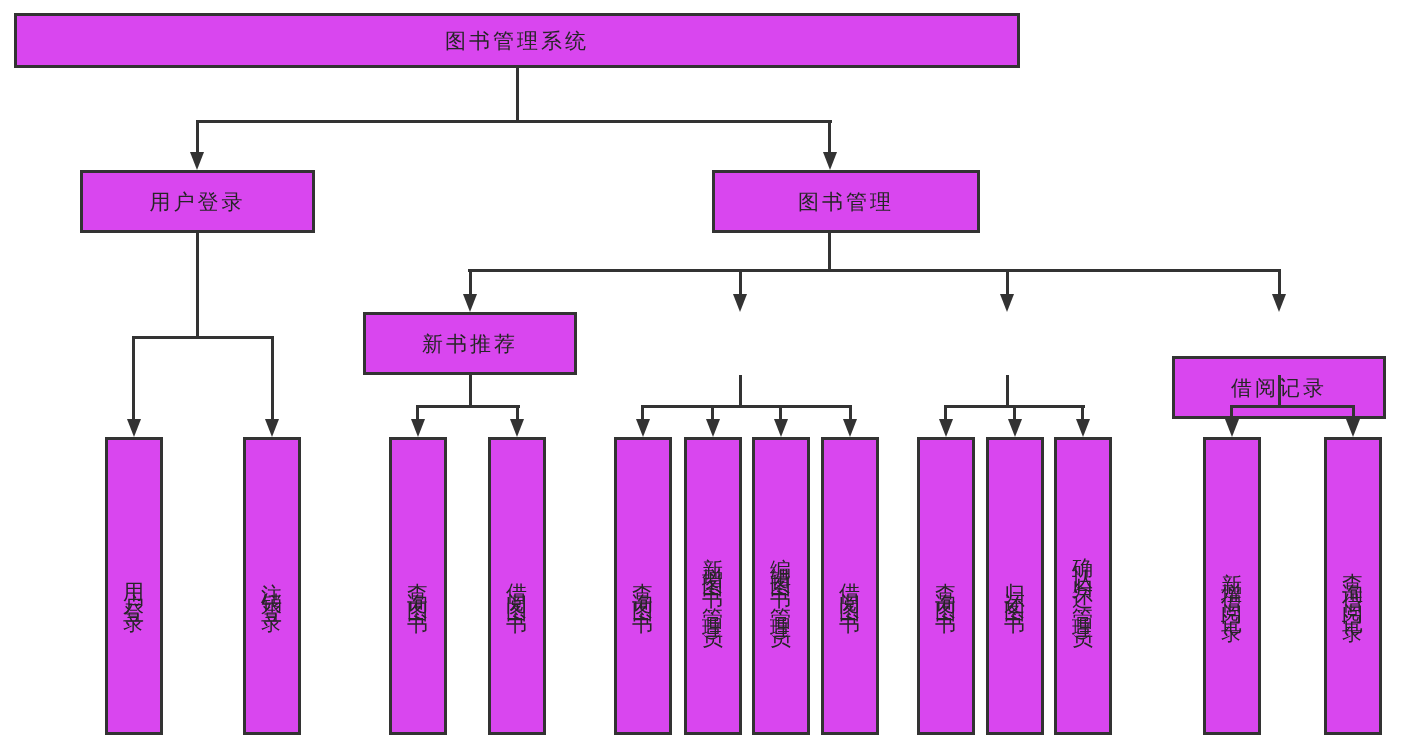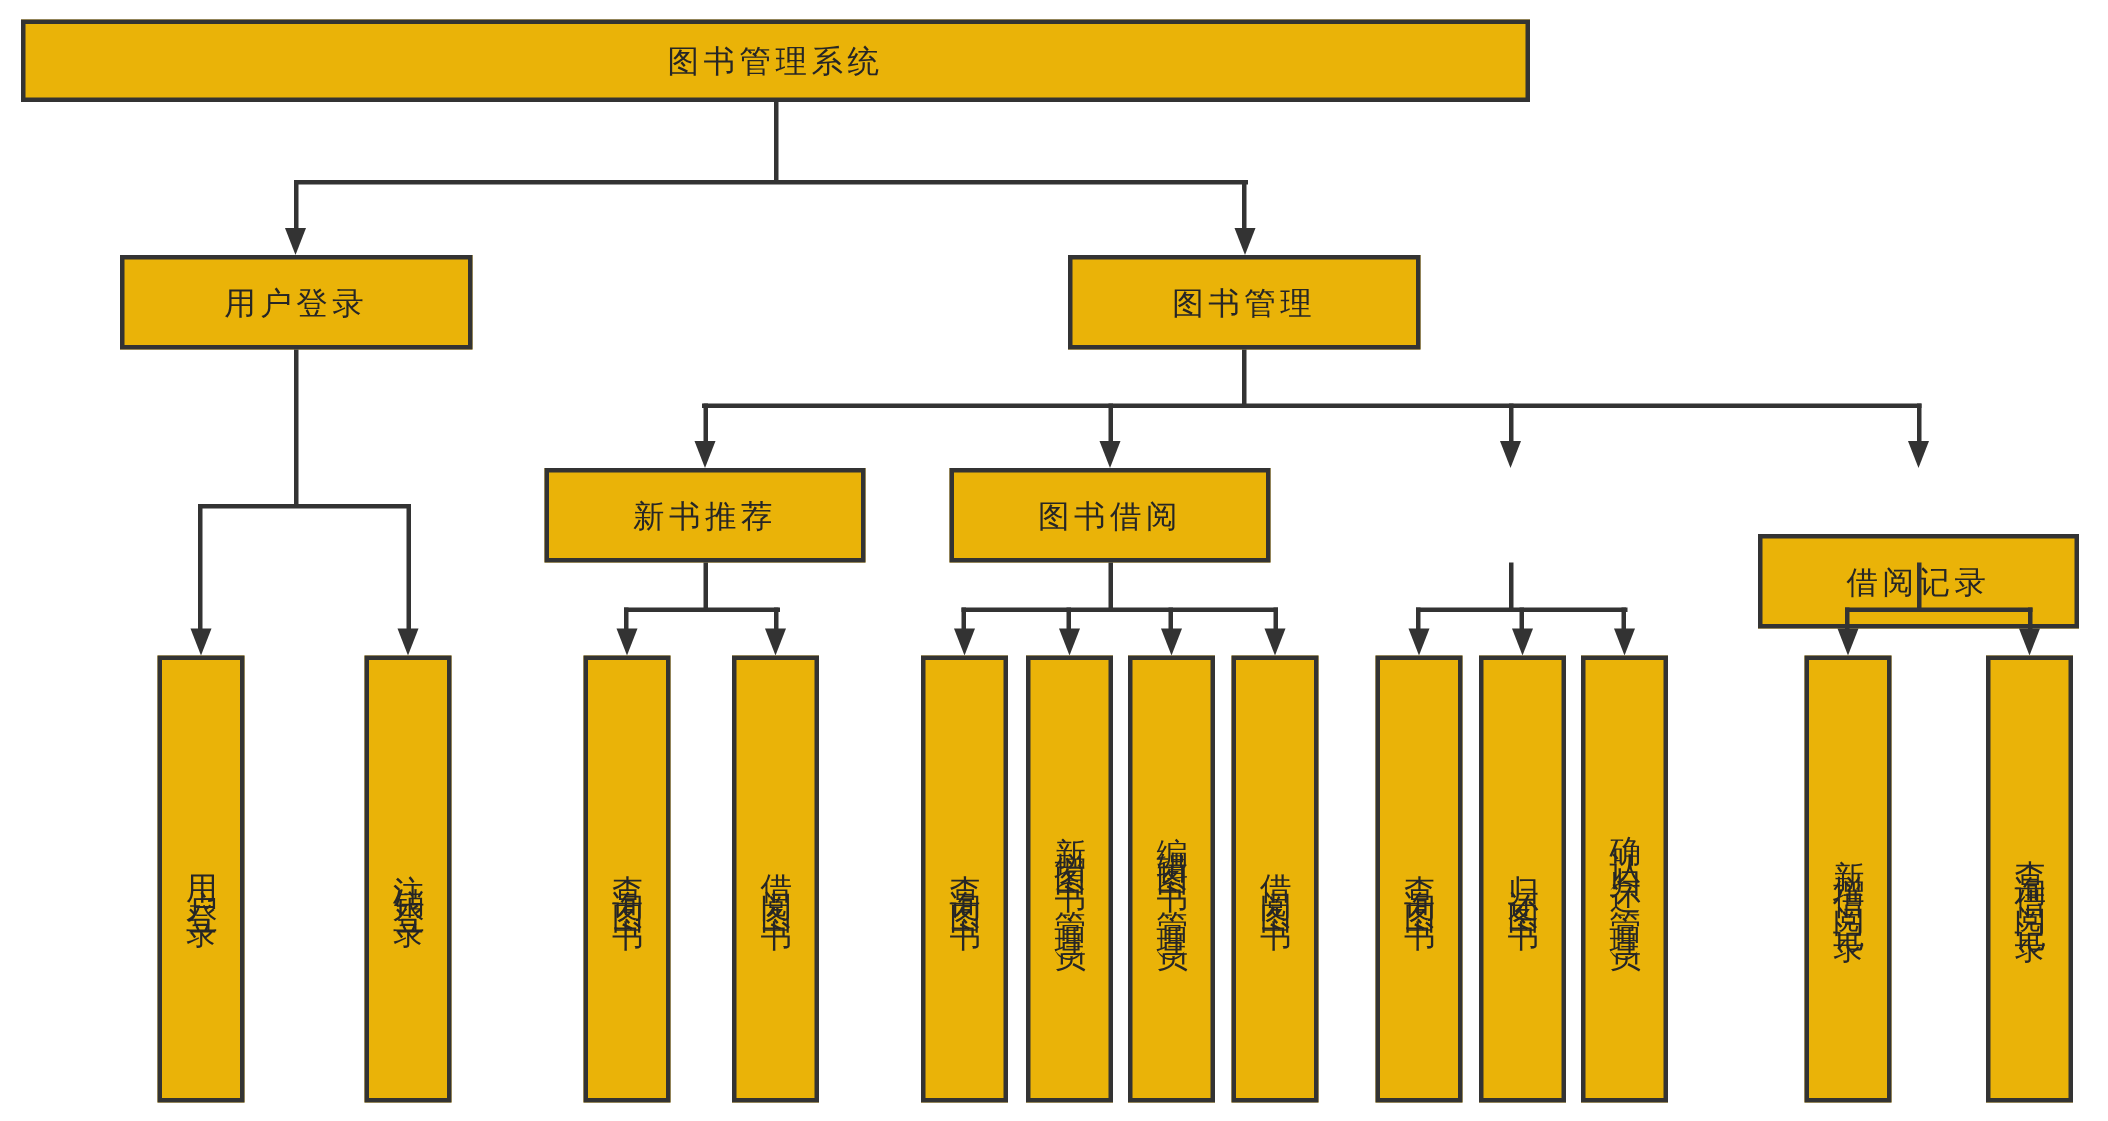--- a/index.html
+++ b/index.html
@@ -2,21 +2,21 @@
 <html><head>
 <meta charset="utf-8">
 <style>
   html,body{margin:0;padding:0;background:#ffffff;}
   .stage{
     position:relative;width:1405px;height:747px;background:#ffffff;overflow:hidden;
     font-family:"Liberation Sans","DejaVu Sans",sans-serif;color:#262626;
   }
   
   .box{
-    position:absolute;box-sizing:border-box;background:#eab308;border:3px solid #333333;
+    position:absolute;box-sizing:border-box;background:#d946ef;border:3px solid #333333;
     display:flex;align-items:center;justify-content:center;
   }
   .hlabel{font-size:21px;letter-spacing:3px;color:#262626;white-space:nowrap;}
   .vbox{width:58px;height:298px;top:437px;}
   .vlabel{
     writing-mode:vertical-rl;text-orientation:mixed;
     font-size:21px;letter-spacing:10px;line-height:1;color:#262626;
   }
   
   .vl,.hl{position:absolute;background:#333333;}
@@ -44,21 +44,21 @@
   <div class="vl" style="left:516px;top:68px;height:53px;"></div>
   <div class="hl" style="left:196px;top:120px;width:636px;"></div>
   <div class="vl" style="left:196px;top:120px;height:33px;"></div>
   <div class="ah" style="left:190px;top:152px;"></div>
   <div class="vl" style="left:828px;top:120px;height:33px;"></div>
   <div class="ah" style="left:823px;top:152px;"></div>
 
   <div class="box" style="left:80px;top:170px;width:235px;height:63px;">
     <span class="hlabel">用户登录</span>
   </div>
-  <div class="box" style="left:712px;top:170px;width:235px;height:63px;text-align:right;">
+  <div class="box" style="left:712px;top:170px;width:268px;height:63px;text-align:right;">
     <span class="hlabel">图书管理</span>
   </div>
 
   <div class="vl" style="left:196px;top:233px;height:105px;"></div>
   <div class="hl" style="left:132px;top:336px;width:142px;"></div>
   <div class="vl" style="left:132px;top:336px;height:85px;"></div>
   <div class="ah" style="left:127px;top:419px;"></div>
   <div class="vl" style="left:271px;top:336px;height:85px;"></div>
   <div class="ah" style="left:265px;top:419px;"></div>
 
@@ -68,23 +68,20 @@
   <div class="ah" style="left:463px;top:294px;"></div>
   <div class="vl" style="left:739px;top:269px;height:27px;"></div>
   <div class="ah" style="left:733px;top:294px;"></div>
   <div class="vl" style="left:1006px;top:269px;height:27px;"></div>
   <div class="ah" style="left:1000px;top:294px;"></div>
   <div class="vl" style="left:1278px;top:269px;height:27px;"></div>
   <div class="ah" style="left:1272px;top:294px;"></div>
 
   <div class="box" style="left:363px;top:312px;width:214px;height:63px;">
     <span class="hlabel">新书推荐</span>
-  </div>
-  <div class="box" style="left:633px;top:312px;width:214px;height:63px;">
-    <span class="hlabel">图书借阅</span>
   </div>
   <div class="box" style="left:1172px;top:312px;width:214px;height:63px;margin-top:44px;">
     <span class="hlabel">借阅记录</span>
   </div>
 
   <div class="vl" style="left:469px;top:375px;height:32px;"></div>
   <div class="hl" style="left:416px;top:405px;width:104px;"></div>
   <div class="vl" style="left:416px;top:405px;height:16px;"></div>
   <div class="ah" style="left:411px;top:419px;"></div>
   <div class="vl" style="left:516px;top:405px;height:16px;"></div>

